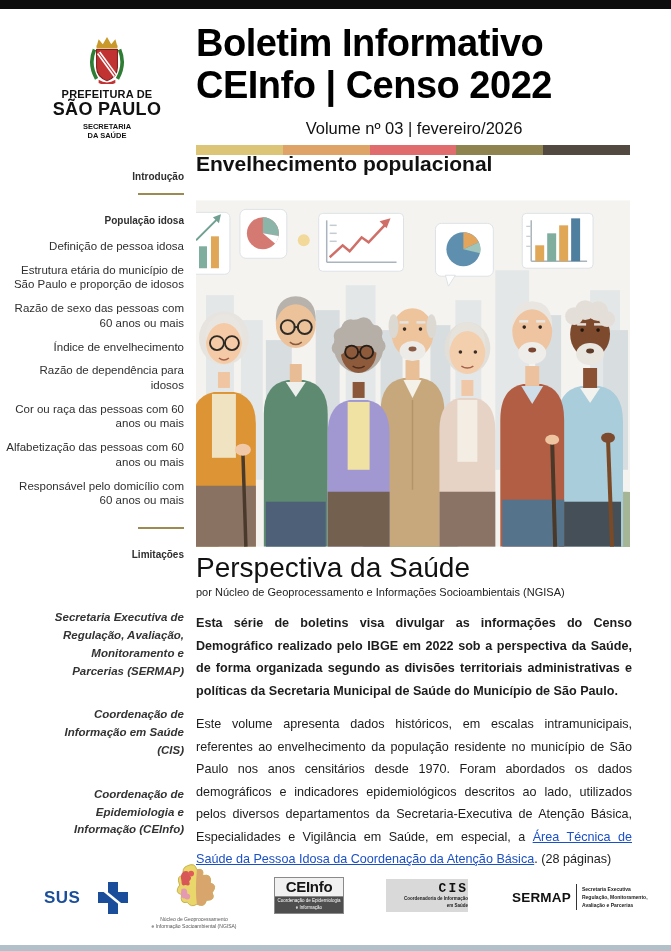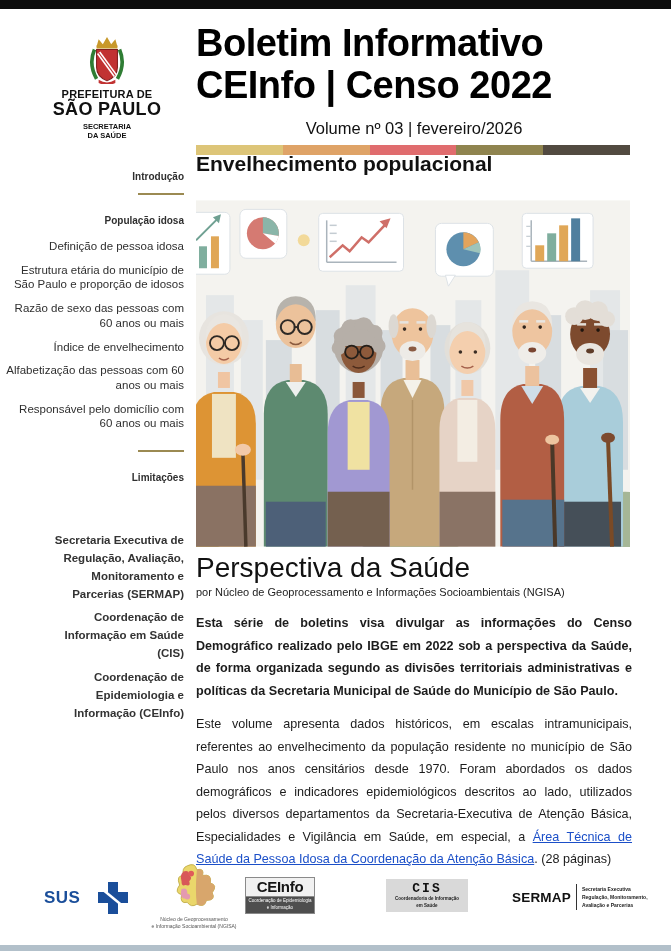--- a/index.html
+++ b/index.html
@@ -27,43 +27,43 @@
 
   
   .section-title { position:absolute; left:196px; top:152px; font-size:21px; font-weight:bold; color:#111; }
 
   
   .sidebar { position:absolute; left:6px; top:170px; width:178px; text-align:right; color:#2f2f2f; }
   .sb-bold { font-size:10px; font-weight:bold; line-height:1.3; }
   .sb-divider { display:inline-block; width:46px; height:2px; background:#9b8a52; margin:10px 0 15px 0; }
   .sb-group { margin-bottom:12px; }
   .sb-item { font-size:11.5px; line-height:1.28; margin-bottom:9px; }
-  .sb-orgs { margin-top:48px; padding-left:48px; display:flex; flex-direction:column; gap:6px; }
+  .sb-orgs { margin-top:48px; padding-left:48px; display:flex; flex-direction:column; gap:26px;font-style:italic; }
   .sb-org { font-size:11.5px; font-weight:bold; line-height:1.55; color:#333; }
 
   
   .illustration { position:absolute; left:196px; top:200px; width:434px; height:347px; }
   .article { position:absolute; left:196px; top:552px; width:436px; }
   .article-title { font-size:28px; font-weight:normal; line-height:31px; color:#111; }
   .byline { margin-top:3px; font-size:11px; line-height:13px; color:#222; }
   .body-text { font-size:12.6px; line-height:22.5px; text-align:justify; color:#1c1c1c; }
   .p1 { margin-top:13px; font-weight:bold; }
   .p2 { margin-top:11px; }
   .doc-link { color:#1b4fc8; text-decoration:underline; cursor:pointer; }
 
   
   .footer { position:absolute; left:0; top:858px; width:671px; height:80px; }
   .sus-logo { position:absolute; left:44px; top:24px; display:flex; align-items:center; gap:18px; }
   .sus-text { font-size:17px; font-weight:bold; color:#1a4e9a; letter-spacing:0.5px; }
   .map-logo { position:absolute; left:146px; top:4px; width:96px; text-align:center; }
   .map-caption { margin-top:2px; font-size:5px; line-height:1.4; color:#555; }
-  .ceinfo-logo { position:absolute; left:245px; top:19px; width:70px; border:1px solid #8a8a8a; background:#f1f1f1; text-align:center; }
+  .ceinfo-logo { position:absolute; left:274px; top:19px; width:70px; border:1px solid #8a8a8a; background:#f1f1f1; text-align:center; }
   .ceinfo-title { font-size:15px; font-weight:bold; color:#161616; line-height:18px; letter-spacing:-0.3px; border-bottom:1px solid #8a8a8a; }
   .ceinfo-sub { background:#4e4e4e; color:#fff; font-size:4.5px; line-height:1.45; padding:1px 0 2px 0; }
-  .cis-logo { position:absolute; left:386px; top:21px; width:82px; background:#d9d9d9; text-align:center; padding:2px 0 3px 0; }
+  .cis-logo { position:absolute; left:386px; top:21px; width:82px; background:#d9d9d9; text-align:right; padding:2px 0 3px 0; }
   .cis-title { font-family:"Liberation Mono", monospace; font-size:13px; font-weight:bold; letter-spacing:2px; color:#111; line-height:15px; }
   .cis-sub { font-size:4.5px; line-height:1.45; color:#222; font-weight:bold; }
   .sermap-logo { position:absolute; left:512px; top:26px; display:flex; align-items:center; }
   .sermap-title { font-size:13.5px; font-weight:bold; color:#111; letter-spacing:0.2px; }
   .sermap-divider { width:1px; height:26px; background:#333; margin:0 5px; }
   .sermap-lines { font-size:5px; font-weight:bold; color:#222; line-height:1.6; }
 </style>
 </head>
 <body>
 
@@ -104,20 +104,22 @@
   <div class="section-title">Envelhecimento populacional</div>
 
   <aside class="sidebar">
     <div class="sb-bold">Introdução</div>
     <div><span class="sb-divider"></span></div>
     <div class="sb-bold sb-group">População idosa</div>
     <div class="sb-item">Definição de pessoa idosa</div>
     <div class="sb-item">Estrutura etária do município de São Paulo e proporção de idosos</div>
     <div class="sb-item">Razão de sexo das pessoas com 60 anos ou mais</div>
     <div class="sb-item">Índice de envelhecimento</div>
+    <div class="sb-item">Razão de dependência para idosos</div>
+    <div class="sb-item">Cor ou raça das pessoas com 60 anos ou mais</div>
     <div class="sb-item">Alfabetização das pessoas com 60 anos ou mais</div>
     <div class="sb-item">Responsável pelo domicílio com 60 anos ou mais</div>
     <div><span class="sb-divider"></span></div>
     <div class="sb-bold">Limitações</div>
     <div class="sb-orgs">
       <div class="sb-org">Secretaria Executiva de Regulação, Avaliação, Monitoramento e Parcerias (SERMAP)</div>
       <div class="sb-org">Coordenação de Informação em Saúde (CIS)</div>
       <div class="sb-org">Coordenação de Epidemiologia e Informação (CEInfo)</div>
     </div>
   </aside>

